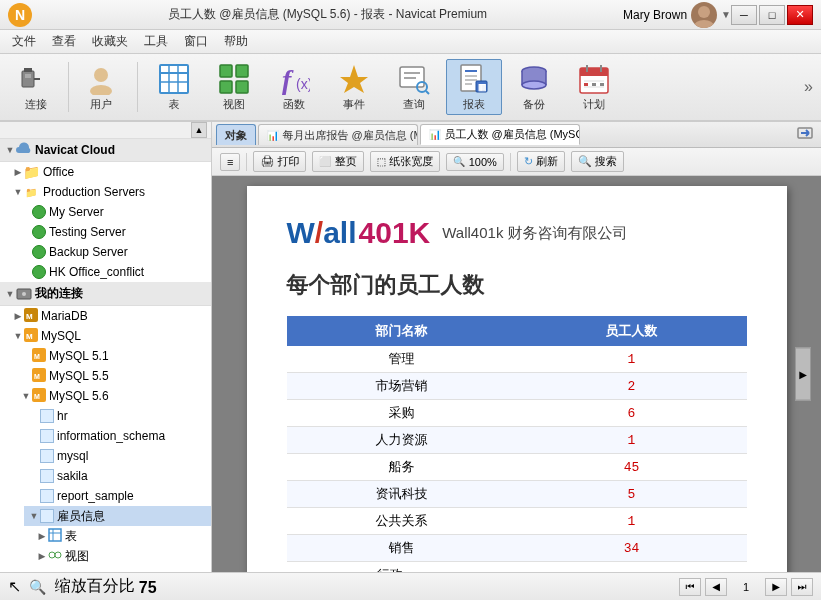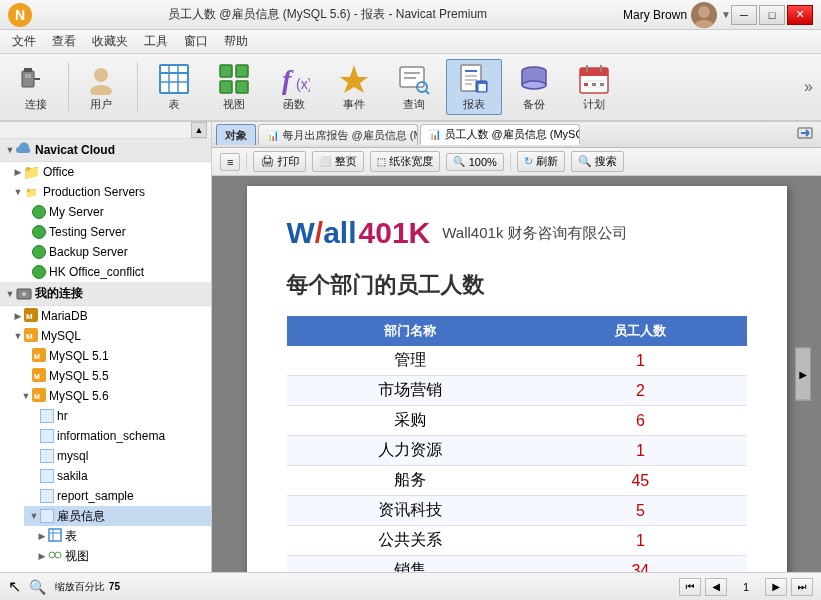--- a/index.html
+++ b/index.html
@@ -168,36 +168,36 @@
       background: white;
       width: 540px;
       min-height: 480px;
       padding: 30px 40px;
       box-shadow: 2px 2px 8px rgba(0,0,0,0.4);
     }
     .report-logo { display: flex; align-items: center; margin-bottom: 20px; }
     .report-title { text-align: left; font-size: 22px; font-weight: bold; color: #333; margin-bottom: 16px; }
     .report-table { width: 100%; border-collapse: collapse; }
     .report-table th { background: #4472c4; color: white; padding: 6px 10px; text-align: center; font-size: 13px; }
-    .report-table td { padding: 4px 10px; font-size: 16px; border-bottom: 1px solid #e0e0e0; }
+    .report-table td { padding: 4px 10px; font-size: 13px; border-bottom: 1px solid #e0e0e0; font-family: Liberation Mono, monospace; }
     .report-table td:first-child { text-align: center; }
     .report-table td:last-child { text-align: center; color: #cc0000; }
     .report-table tr:nth-child(even) td { background: #f5f8ff; }
     
     
     .status-bar {
       height: 28px;
       background: linear-gradient(to bottom, #f5f5f5, #e8e8e8);
       border-top: 1px solid #ccc;
       display: flex;
       align-items: center;
       padding: 0 8px;
       gap: 8px;
     }
-    .status-zoom { display: flex; align-items: center; gap: 4px; font-size: 10px; flex: 1; }
+    .status-zoom { display: flex; align-items: flex-end; gap: 4px; font-size: 16px; flex: 1; }
     .status-nav { display: flex; align-items: center; gap: 4px; }
     .nav-btn { width: 22px; height: 18px; border: 1px solid #bbb; background: linear-gradient(to bottom, #f8f8f8, #e5e5e5); cursor: pointer; display: flex; align-items: center; justify-content: center; font-size: 10px; }
     .nav-page { min-width: 30px; text-align: center; font-size: 11px; }
     
     
     ::-webkit-scrollbar { width: 8px; height: 8px; }
     ::-webkit-scrollbar-track { background: #f0f0f0; }
     ::-webkit-scrollbar-thumb { background: #b0b0b0; border-radius: 4px; }
     
     

